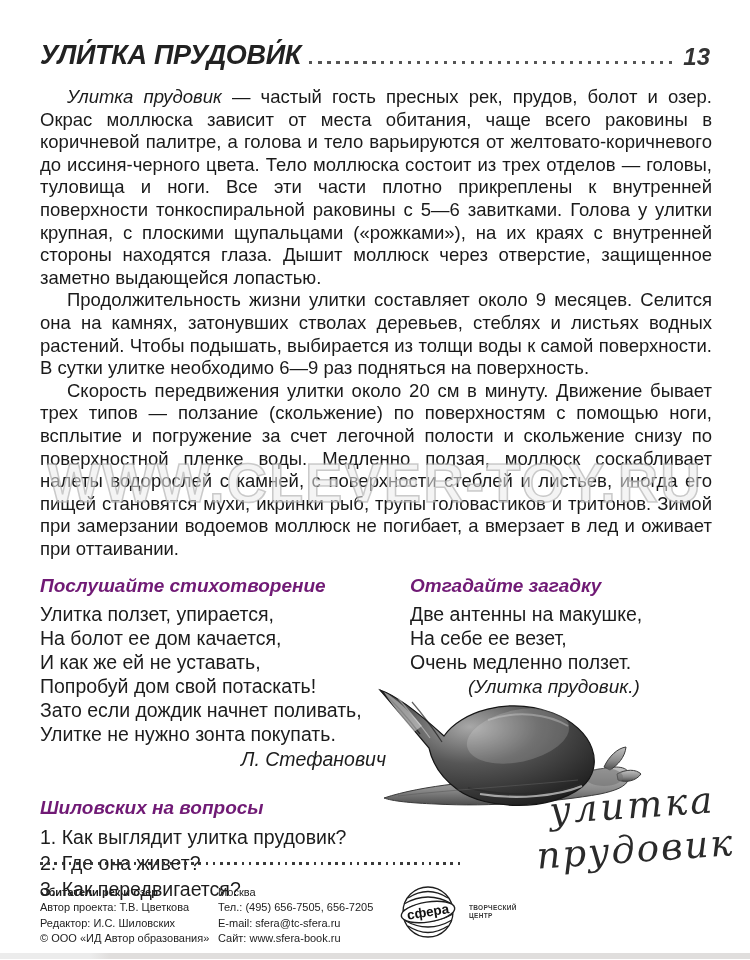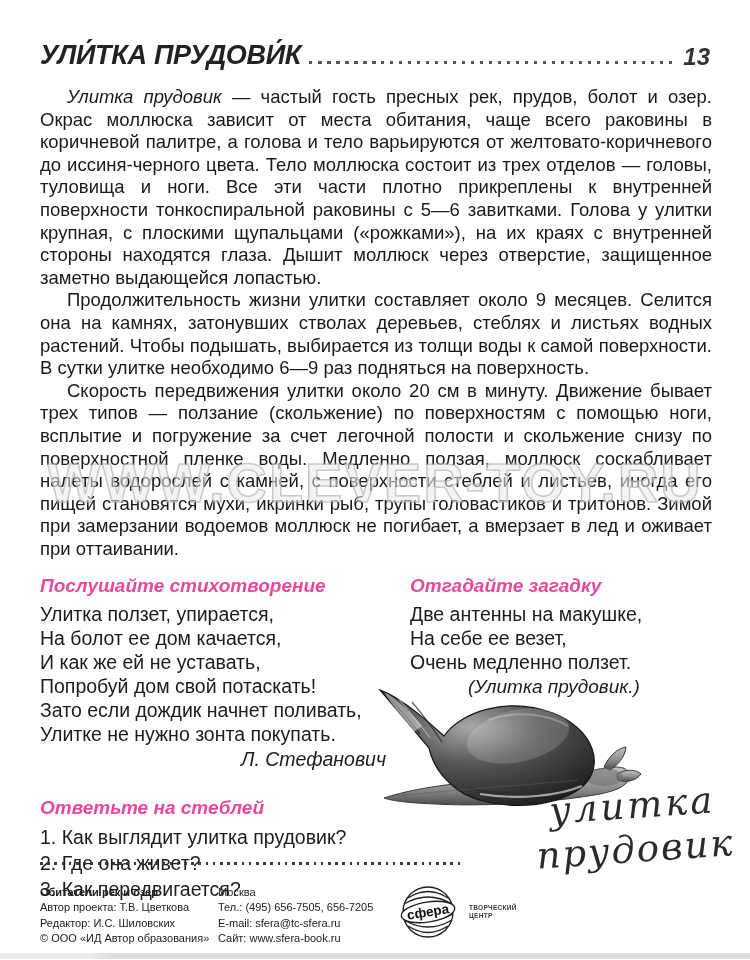--- a/index.html
+++ b/index.html
@@ -37,21 +37,21 @@
     margin:0;font-size:18.5px;line-height:22.6px;
     text-align:justify;text-indent:27px;color:#1a1a1a;
   }
   .lead-italic{font-style:italic;}
 
   
   .columns{display:flex;margin-top:15px;}
   .col-left{width:368px;flex:none;}
   .col-right{flex:1;padding-left:2px;}
   .section-heading{
-    margin:0 0 5px 0;font-size:19px;font-weight:bold;font-style:italic;color:#ec4899;
+    margin:0 0 5px 0;font-size:19px;font-weight:bold;font-style:italic;color:#701a75;
   }
   .poem-line,.riddle-line{font-size:19.5px;line-height:24px;}
   .poem-author{
     font-size:19.5px;font-style:italic;text-align:right;
     padding-right:22px;line-height:26px;
   }
   .riddle-answer{
     font-size:19px;font-style:italic;padding-left:58px;line-height:26px;
   }
 
@@ -136,21 +136,21 @@
       <div class="col-right">
         <h3 class="section-heading">Отгадайте загадку</h3>
         <div class="riddle-line">Две антенны на макушке,</div>
         <div class="riddle-line">На себе ее везет,</div>
         <div class="riddle-line">Очень медленно ползет.</div>
         <div class="riddle-answer">(Улитка прудовик.)</div>
       </div>
     </div>
 
     <div class="questions">
-      <h3 class="section-heading">Ответьте на стеблей</h3>
+      <h3 class="section-heading">Шиловских на вопросы</h3>
       <div class="question">1. Как выглядит улитка прудовик?</div>
       <div class="question">2. Где она живет?</div>
       <div class="question">3. Как передвигается?</div>
     </div>
   </div>
 
   <div class="snail-wrap">
     <svg width="290" height="152" viewBox="0 0 290 152">
       <defs>
         <radialGradient id="shellG" cx="42%" cy="32%" r="80%">

